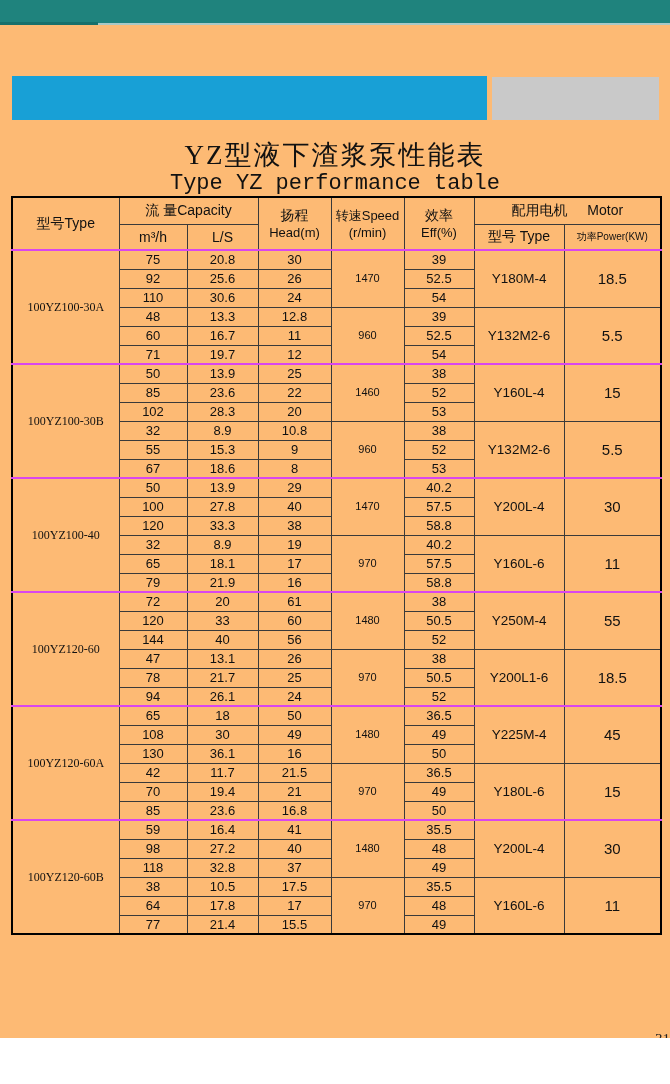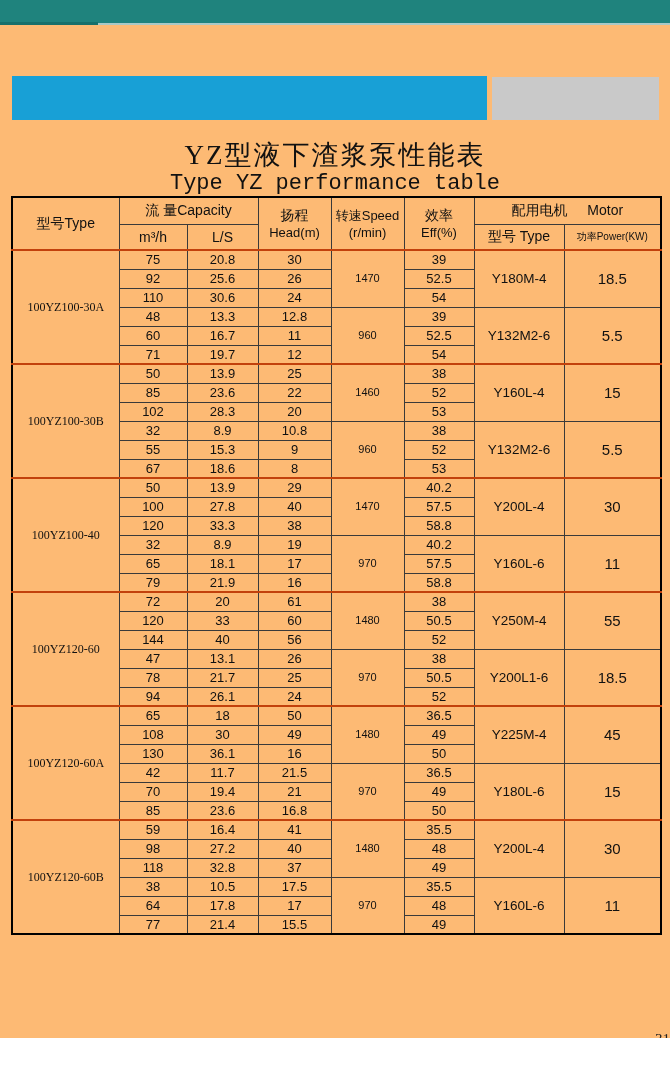--- a/index.html
+++ b/index.html
@@ -42,21 +42,21 @@
   thead { border-bottom:2px solid #000; }
   th.sub { font-size:14px; }
   th .l2 { font-size:13px; }
   th.motor-head { word-spacing:16px; }
   th.power-head { font-size:10px; }
   tbody td { height:19px; font-size:13px; line-height:1; }
   tbody td.model { font-size:12px;font-family:Liberation Serif, serif; }
   tbody td.speed { font-size:11px; }
   tbody td.motor { font-size:13.5px; }
   tbody td.power { font-size:15px; }
-  tbody tr.group-start td { border-top:2px solid #c2410c; }
+  tbody tr.group-start td { border-top:2px solid #d946ef; }
   
   .page-num {
     position:absolute; left:0; top:1031px; width:670px; text-align:right;
     font-family:"Liberation Serif", serif; font-size:15px; color:#222;
   }
 </style>
 </head>
 <body>
 
 <div id="page">

